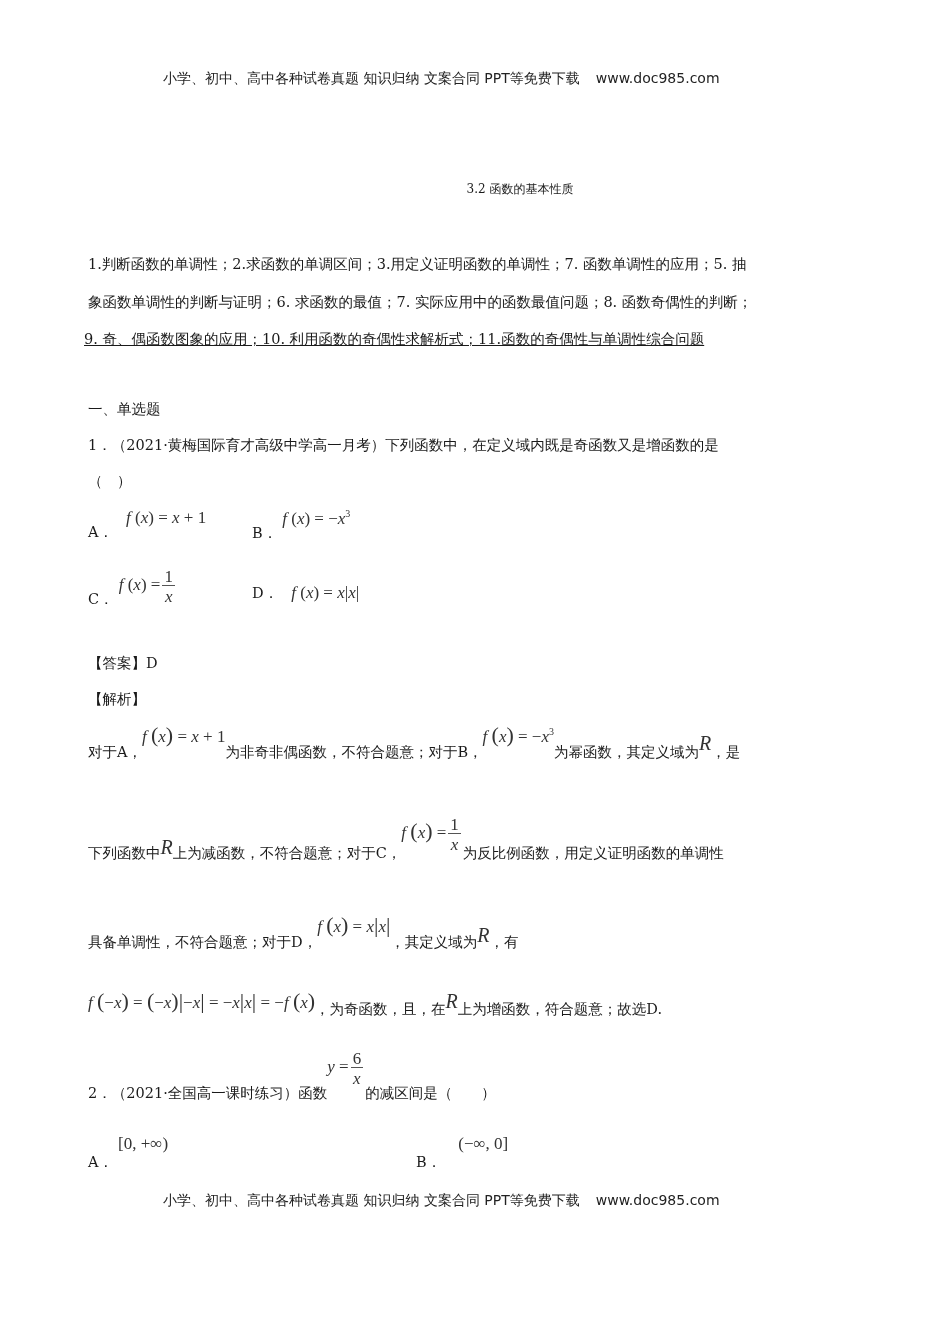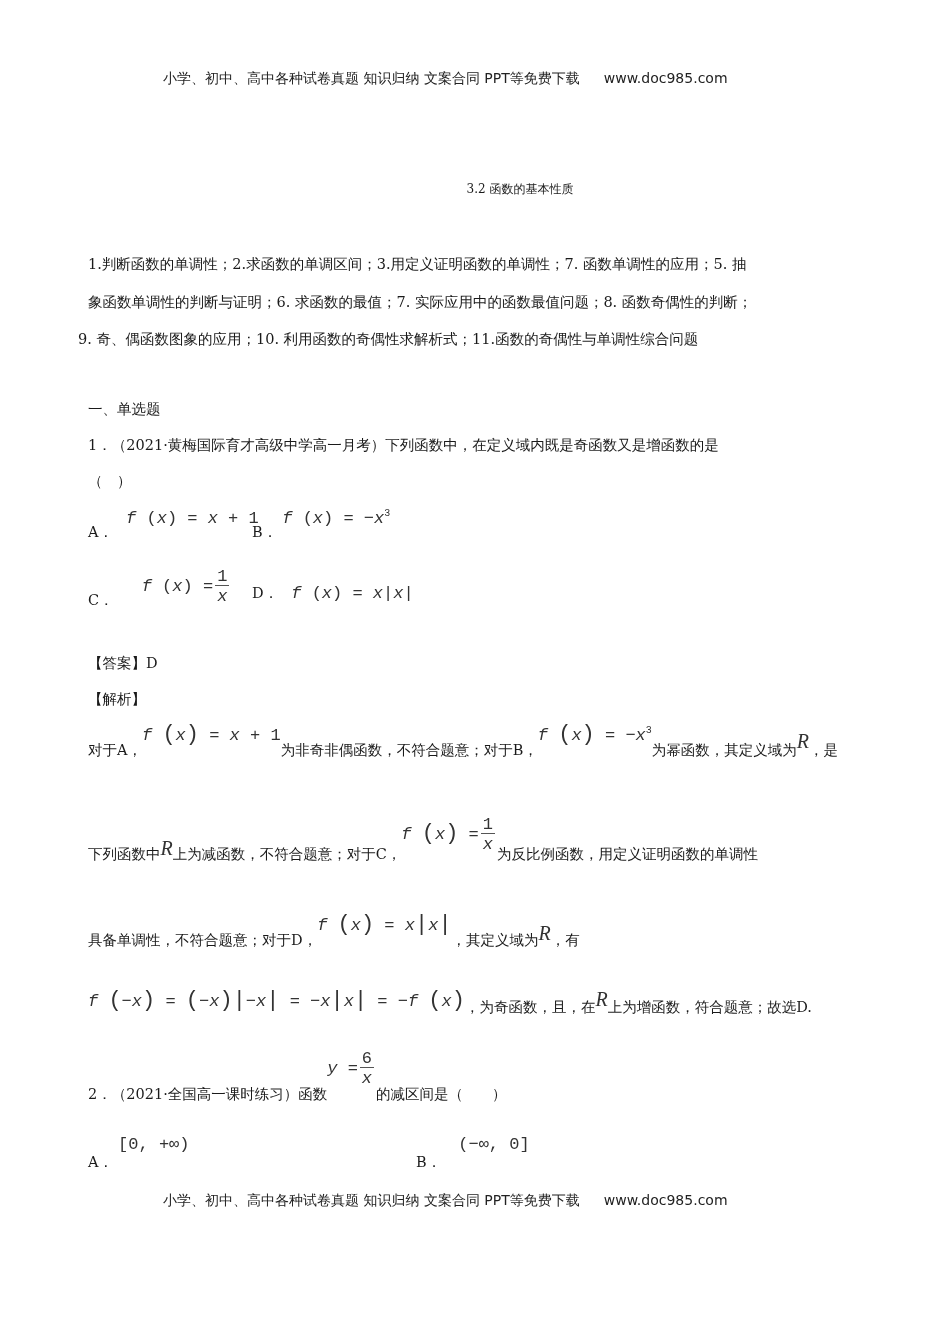--- a/index.html
+++ b/index.html
@@ -1,61 +1,61 @@
 <!DOCTYPE html>
 <html><head>
 <meta charset="utf-8">
 <style>
   html, body { margin:0; padding:0; background:#ffffff; }
   body { width:950px; height:1344px; position:relative; overflow:hidden;
          font-family:"DejaVu Serif","Liberation Serif",serif; color:#1a1a1a; }
   .abs { position:absolute; white-space:nowrap; }
   .banner { font-family:"DejaVu Sans","Liberation Sans",sans-serif; font-size:14px; color:#222; }
-  .banner .url { margin-left:24px; font-size:14px; }
+  .banner .url { margin-left:16px; font-size:14px; }
   .body-text { font-size:14.5px; }
-  .math { font-family:Liberation Mono, monospace; font-style:italic; font-size:17px; color:#333;text-align:center; }
+  .math { font-family:Liberation Serif, serif; font-style:italic; font-size:17px; color:#333;text-align:center; }
   .math .up { font-style:normal; }
   .sup { font-size:10px; vertical-align:super; font-style:normal; }
   .frac { display:inline-flex; flex-direction:column; align-items:center; vertical-align:middle; line-height:1; margin:0 2px; }
   .frac .num { font-style:normal; padding:0 2px; border-bottom:1px solid #555; }
   .frac .den { padding-top:2px; }
   .bigR { font-family:"Liberation Serif",serif; font-style:italic; font-size:20px; color:#333; }
   .title { font-size:12px;padding-left:45px; }
 </style>
 </head>
 <body>
 
 <div class="abs banner" style="left:163px; top:70px;">
   <span>小学、初中、高中各种试卷真题 知识归纳 文案合同 PPT等免费下载</span><span class="url">www.doc985.com</span>
 </div>
 
 <div class="abs title" style="left:0; width:950px; text-align:center; top:181px;">3.2 函数的基本性质</div>
 
 <div class="abs body-text" style="left:88px; top:255px;">1.判断函数的单调性；2.求函数的单调区间；3.用定义证明函数的单调性；7. 函数单调性的应用；5. 抽</div>
 <div class="abs body-text" style="left:88px; top:293px;">象函数单调性的判断与证明；6. 求函数的最值；7. 实际应用中的函数最值问题；8. 函数奇偶性的判断；</div>
-<div class="abs body-text" style="left:78px; top:330px;">9. 奇、偶函数图象的应用；10. 利用函数的奇偶性求解析式；11.函数的奇偶性与单调性综合问题</div>
+<div class="abs body-text" style="left:84px; top:330px;text-decoration:underline;">9. 奇、偶函数图象的应用；10. 利用函数的奇偶性求解析式；11.函数的奇偶性与单调性综合问题</div>
 
 <div class="abs body-text" style="left:88px; top:400px;">一、单选题</div>
 
 <div class="abs body-text" style="left:88px; top:436px;">
   <span>1．</span><span>（2021·黄梅国际育才高级中学高一月考）下列函数中，在定义域内既是奇函数又是增函数的是</span>
 </div>
 <div class="abs body-text" style="left:88px; top:472px;">（　）</div>
 
 <div class="abs" style="left:88px; top:508px;">
   <span class="body-text" style="position:relative; top:14px;">A．</span>
   <span class="math" style="margin-left:8px;"><i>f</i> <span class="up">(</span><i>x</i><span class="up">) = </span><i>x</i><span class="up"> + 1</span></span>
 </div>
 <div class="abs" style="left:252px; top:508px;">
   <span class="body-text" style="position:relative; top:14px;">B．</span>
   <span class="math" style=""><i>f</i> <span class="up">(</span><i>x</i><span class="up">) = −</span><i>x</i><span class="sup">3</span></span>
 </div>
 <div class="abs" style="left:88px; top:568px;">
   <span class="body-text" style="position:relative; top:14px;">C．</span>
-  <span class="math" style="margin-left:23px;"><i>f</i> <span class="up">(</span><i>x</i><span class="up">) =</span><span class="frac">
+  <span class="math" style="margin-left:0;"><i>f</i> <span class="up">(</span><i>x</i><span class="up">) =</span><span class="frac">
         <span class="num">1</span>
         <span class="den"><i>x</i></span>
       </span></span>
 </div>
 <div class="abs" style="left:252px; top:583px;">
   <span class="body-text" style="position:relative; top:0px;">D．</span>
   <span class="math" style="margin-left:8px;"><i>f</i> <span class="up">(</span><i>x</i><span class="up">) = </span><i>x</i><span class="up">|</span><i>x</i><span class="up">|</span></span>
 </div>
 
 <div class="abs body-text" style="left:88px; top:654px;">

